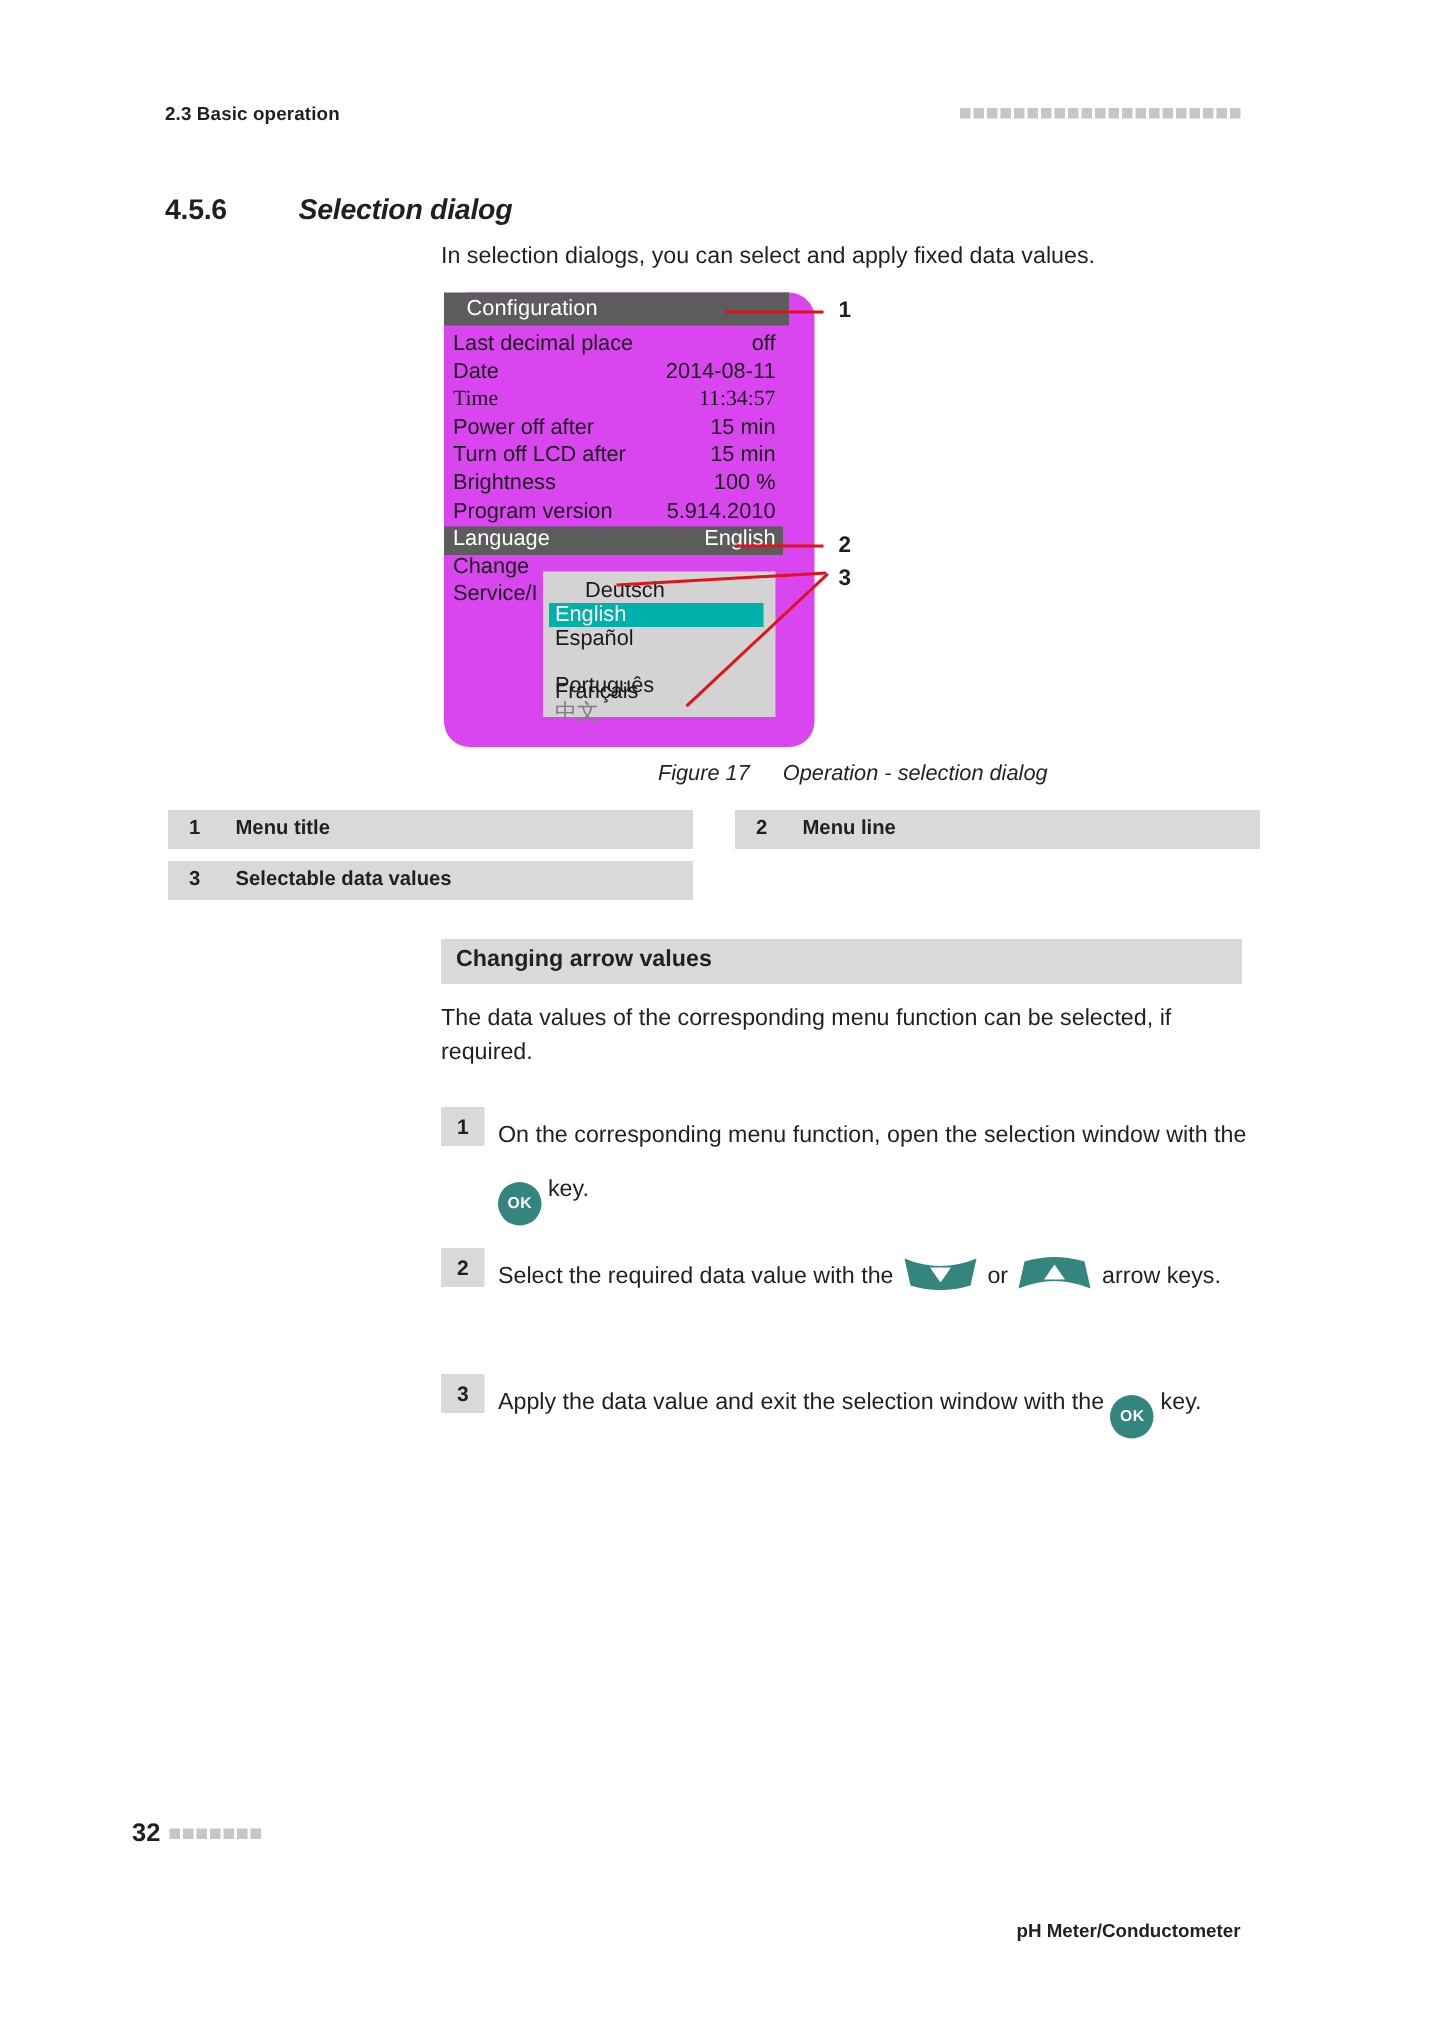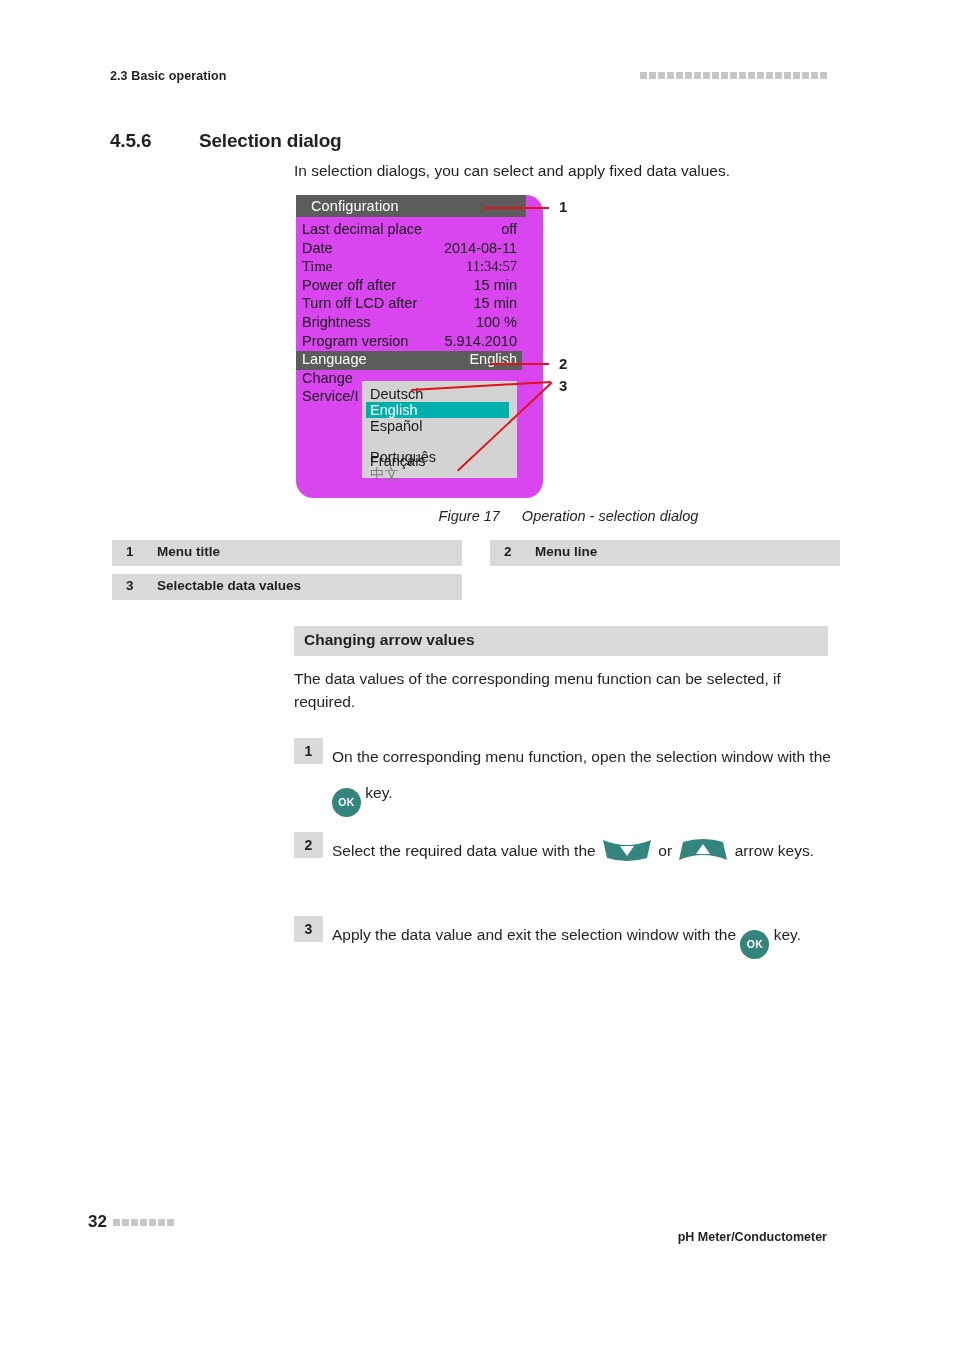--- a/index.html
+++ b/index.html
@@ -63,20 +63,21 @@
     font-weight: bold;
     letter-spacing: -0.2px;
   }
   #section-title {
     position: absolute;
     left: 89px;
     top: 0;
     font-size: 19px;
     font-weight: bold;
     letter-spacing: -0.2px;
+    font-style: italic;
   }
 
   
   #intro-text {
     position: absolute;
     left: 294px;
     top: 160px;
     width: 545px;
     font-size: 15.5px;
     line-height: 22px;
@@ -331,21 +332,21 @@
   }
   #footer-squares i {
     display: block;
     width: 7px;
     height: 7px;
     background: #c6c6c6;
   }
   #footer-right {
     position: absolute;
     right: 127px;
-    top: 1230px;
+    top: 1280px;
     font-size: 12.5px;
     font-weight: bold;
     color: #231f20;
     white-space: nowrap;
   }
 </style>
 </head>
 <body>
 
 <div id="running-header">
@@ -422,21 +423,21 @@
         <div class="lcd-row" style="top: 174.8px;">
           <span class="lbl">Change</span>
           <span class="val"></span>
         </div>
         <div class="lcd-row" style="top: 193.4px;">
           <span class="lbl">Service/I</span>
           <span class="val"></span>
         </div>
       </div>
     <div id="lcd-dropdown">
-        <div class="dd-item" style="top: 5px;">Deutsch</div>
+        <div class="dd-item" style="top: 5px; margin-left: 20px;">Deutsch</div>
         <div class="dd-item highlight" style="top: 20.8px;">English</div>
         <div class="dd-item" style="top: 36.6px;">Español</div>
         <div class="dd-item" style="top: 52.4px; margin-top: 20px;">Français</div>
         <div class="dd-item" style="top: 68.2px;">Português</div>
         <div class="dd-item dim" style="top: 84px;">中文</div>
       </div>
   </div>
 </div>
 
 <div id="callout-layer">

